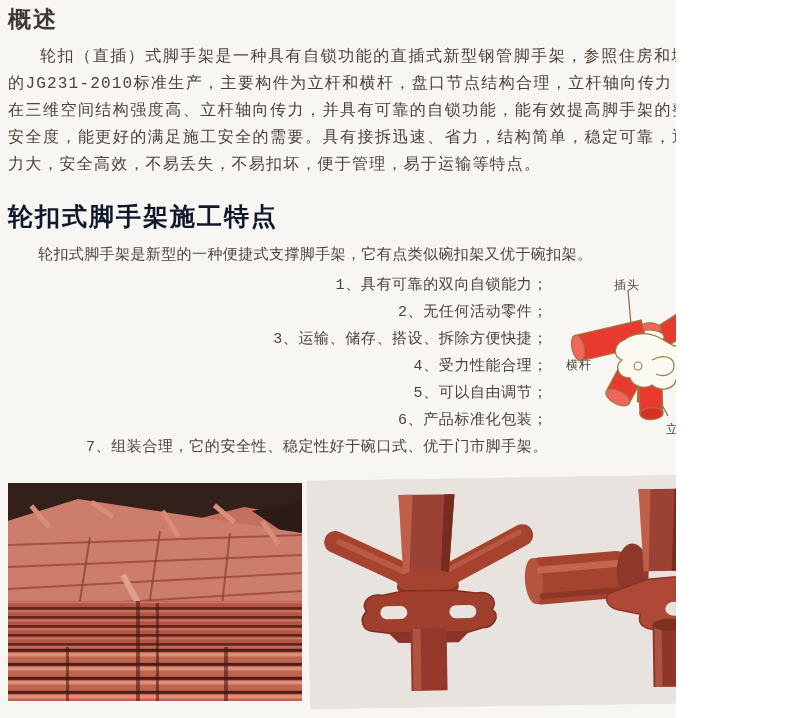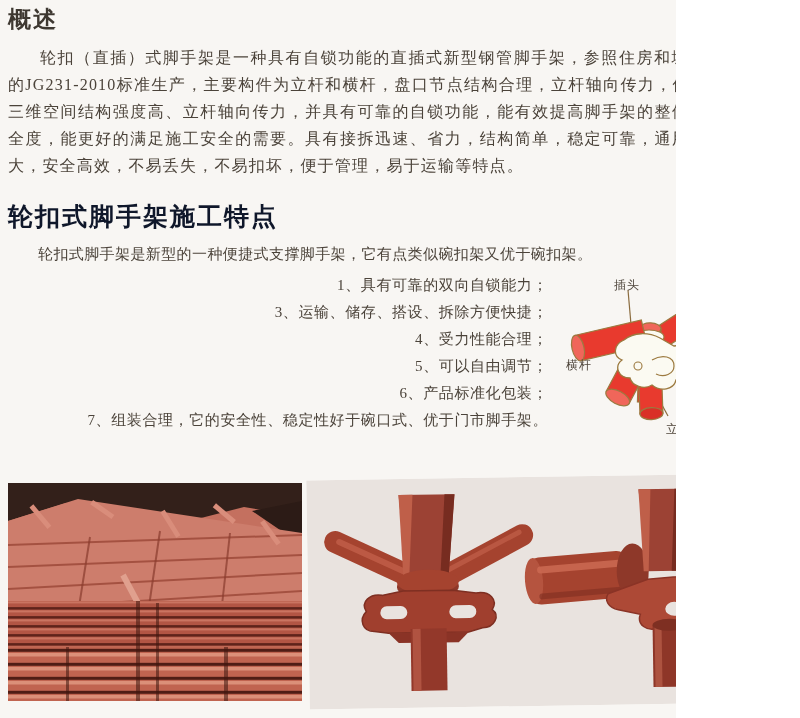--- a/index.html
+++ b/index.html
@@ -1,20 +1,20 @@
 <!DOCTYPE html>
 <html><head>
 <meta charset="utf-8">
 <style>
   html,body{margin:0;padding:0;}
   .page{
     position:relative;
     width:676px;height:718px;
     background:#f8f6f3;
-    font-family:Liberation Serif, serif;
+    font-family:Liberation Mono, monospace;
     color:#4b433a;
     overflow:hidden;
   }
   .h1{
     position:absolute;left:8px;top:4px;
     font-size:23px;font-weight:bold;color:#3e3831;
     letter-spacing:2px;
   }
   .lead{
     position:absolute;left:8px;top:44px;width:786px;
@@ -62,20 +62,21 @@
 
 <div class="page">
 
   <div class="h1">概述</div>
   <p class="lead">轮扣（直插）式脚手架是一种具有自锁功能的直插式新型钢管脚手架，参照住房和城乡建设部颁发的JG231-2010标准生产，主要构件为立杆和横杆，盘口节点结构合理，立杆轴向传力，使脚手架整体在三维空间结构强度高、立杆轴向传力，并具有可靠的自锁功能，能有效提高脚手架的整体稳定强度和安全度，能更好的满足施工安全的需要。具有接拆迅速、省力，结构简单，稳定可靠，通用性强，承载力大，安全高效，不易丢失，不易扣坏，便于管理，易于运输等特点。</p>
 
   <div class="h2">轮扣式脚手架施工特点</div>
   <p class="intro">轮扣式脚手架是新型的一种便捷式支撑脚手架，它有点类似碗扣架又优于碗扣架。</p>
   <ul class="feature-list">
     <li>1、具有可靠的双向自锁能力；</li>
+    <li>2、无任何活动零件；</li>
     <li>3、运输、储存、搭设、拆除方便快捷；</li>
     <li>4、受力性能合理；</li>
     <li>5、可以自由调节；</li>
     <li>6、产品标准化包装；</li>
     <li>7、组装合理，它的安全性、稳定性好于碗口式、优于门市脚手架。</li>
   </ul>
 
   <figure class="diagram" style="margin:0">
     <svg width="248" height="212" viewBox="0 0 248 212">
 

